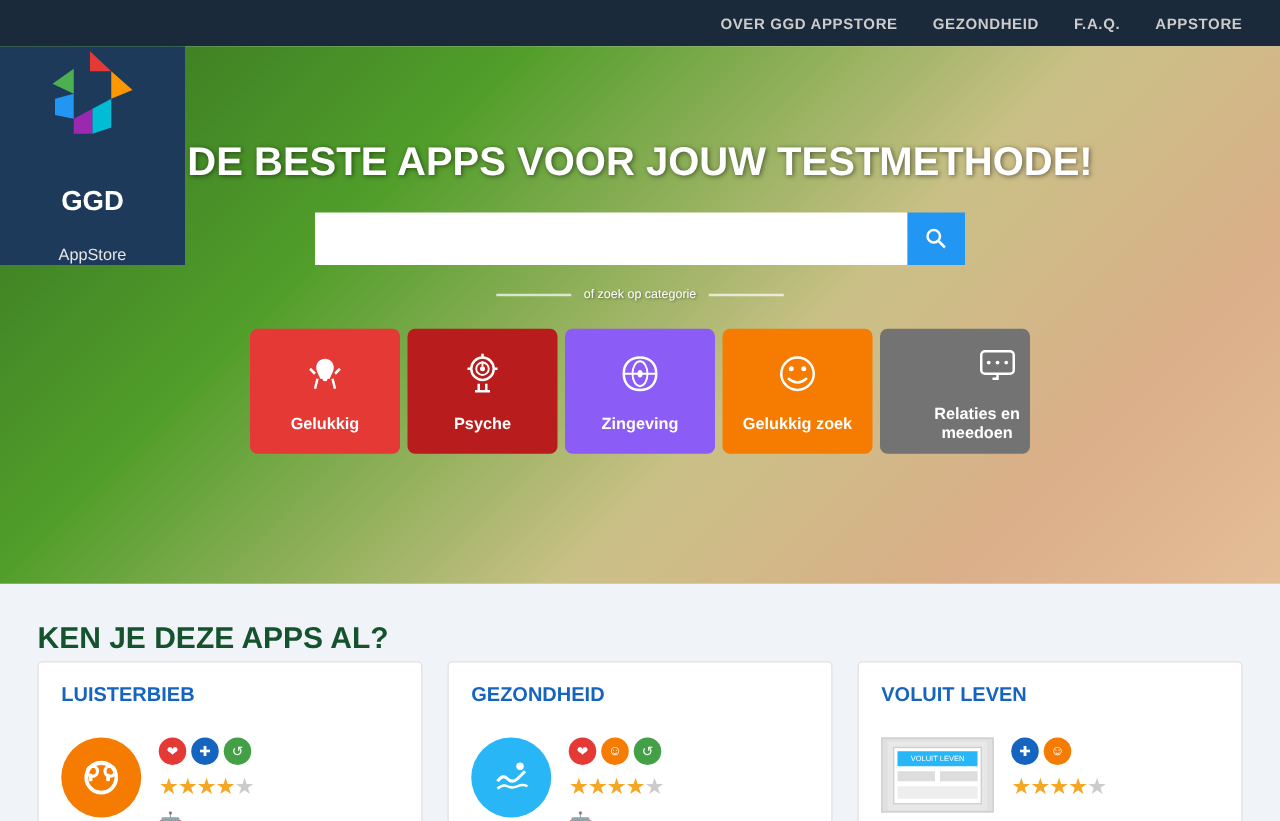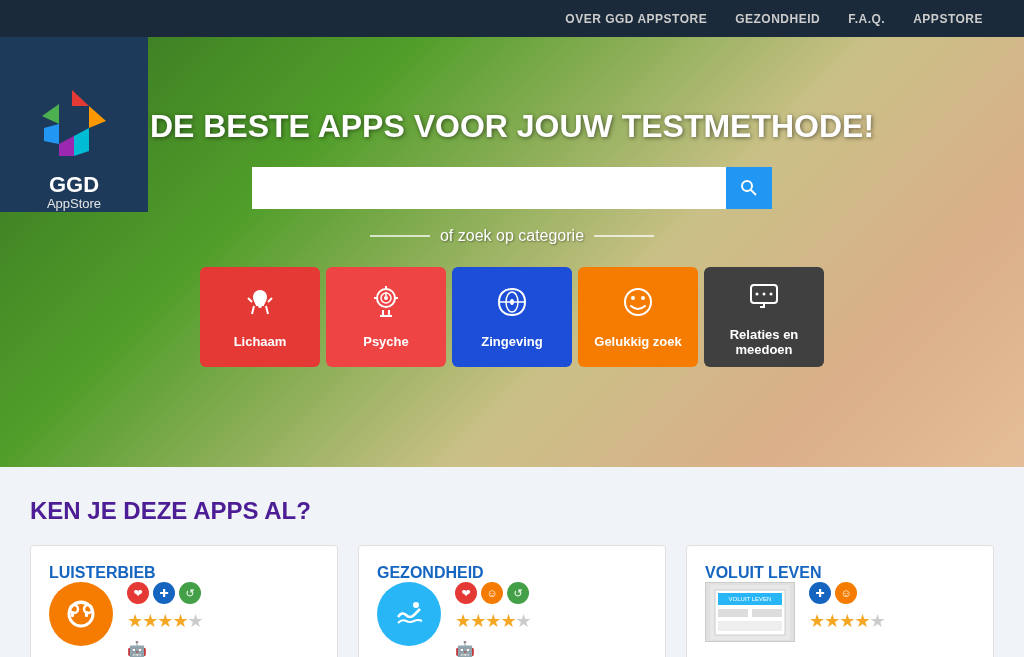--- a/index.html
+++ b/index.html
@@ -4,21 +4,21 @@
   <style>
     * { margin: 0; padding: 0; box-sizing: border-box; }
     body { font-family: Arial, sans-serif; width: 1024px; overflow-x: hidden; }
 
     
     nav {
       background: #1a2a3a;
       display: flex;
       justify-content: flex-end;
       align-items: center;
-      padding: 0 41px;
+      padding: 0 30px;
       height: 37px;
     }
     nav a {
       color: #ccc;
       text-decoration: none;
       font-size: 12px;
       margin-left: 28px;
       letter-spacing: 0.5px;
       font-weight: bold;
     }
@@ -45,21 +45,21 @@
     .logo-box {
       position: absolute;
       top: 0;
       left: 0;
       width: 148px;
       height: 175px;
       background: #1e3a5a;
       display: flex;
       flex-direction: column;
       align-items: center;
-      justify-content: flex-end;
+      justify-content: space-between;
       z-index: 10;
     }
     .logo-icon {
       width: 80px;
       height: 80px;
       margin-bottom: 8px;
     }
     .logo-text-ggd {
       color: #fff;
       font-size: 22px;
@@ -111,21 +111,21 @@
       border: none;
       cursor: pointer;
       display: flex;
       align-items: center;
       justify-content: center;
       color: #fff;
       font-size: 18px;
     }
     .search-divider {
       color: #fff;
-      font-size: 16px;
+      font-size: 10px;
       margin-bottom: 22px;
       display: flex;
       align-items: center;
       gap: 10px;
       text-shadow: 1px 1px 2px rgba(0,0,0,0.4);
     }
     .divider-line {
       width: 60px;
       height: 2px;
       background: rgba(255,255,255,0.7);
@@ -152,54 +152,54 @@
       color: #fff;
       font-size: 13px;
       font-weight: bold;
       text-align: center;
       padding: 8px;
       transition: opacity 0.2s;
     }
     .cat-icon { font-size: 32px; margin-bottom: 6px; }
 
     .cat-lichaam { background: #e53935; }
-    .cat-psyche { background: #ef4444; }
-    .cat-zingeving { background: #1d4ed8; }
+    .cat-psyche { background: #b91c1c; }
+    .cat-zingeving { background: #8b5cf6; }
     .cat-gelukkig { background: #f57c00; }
-    .cat-relaties { background: #404040; }
+    .cat-relaties { background: #737373; align-items: flex-end; }
     .cat-dagelijks { background: #558b2f; }
 
     
     .lower {
       background: #f0f4f8;
       padding: 30px 30px 20px;
     }
     .lower-title {
-      color: #4c1d95;
+      color: #14532d;
       font-size: 24px;
       font-weight: 900;
-      margin-bottom: 20px;
+      margin-bottom: 4px;
     }
     .app-cards {
       display: flex;
       gap: 20px;
     }
     .app-card {
       background: #fff;
       border-radius: 4px;
       padding: 18px;
       flex: 1;
       border: 1px solid #e0e0e0;
       min-height: 130px;
     }
     .app-card-title {
       color: #1565C0;
       font-size: 16px;
       font-weight: 900;
-      margin-bottom: 0;
+      margin-bottom: 24px;
     }
     .app-card-body {
       display: flex;
       gap: 14px;
       align-items: flex-start;
     }
     .app-icon-circle {
       width: 64px;
       height: 64px;
       border-radius: 50%;
@@ -318,21 +318,21 @@
         <div class="cat-icon">
           <svg width="36" height="36" viewBox="0 0 36 36" fill="white">
             <path d="M18 6 C14 6 11 9 11 13 C11 17 14 20 14 22 L22 22 C22 20 25 17 25 13 C25 9 22 6 18 6 Z"></path>
             <path d="M10 18 L6 14 M26 18 L30 14" stroke="white" stroke-width="2" fill="none"></path>
             <path d="M12 22 L10 30 M24 22 L26 30" stroke="white" stroke-width="2" fill="none"></path>
             <circle cx="18" cy="22" r="2" fill="white"></circle>
 
             <path d="M14 12 C14 10 16 9 17 11 C18 9 20 10 20 12 C20 14 17 16 17 16 C17 16 14 14 14 12Z" fill="rgba(255,255,255,0.9)"></path>
           </svg>
         </div>
-        <div>Lichaam</div>
+        <div>Gelukkig</div>
       </div>
 
       <div class="cat-tile cat-psyche">
         <div class="cat-icon">
           <svg width="36" height="36" viewBox="0 0 36 36" fill="white">
             <circle cx="18" cy="14" r="9" fill="none" stroke="white" stroke-width="2"></circle>
             <circle cx="18" cy="14" r="5" fill="none" stroke="white" stroke-width="1.5"></circle>
             <line x1="18" y1="5" x2="18" y2="2" stroke="white" stroke-width="2"></line>
             <line x1="27" y1="14" x2="30" y2="14" stroke="white" stroke-width="2"></line>
             <line x1="9" y1="14" x2="6" y2="14" stroke="white" stroke-width="2"></line>

